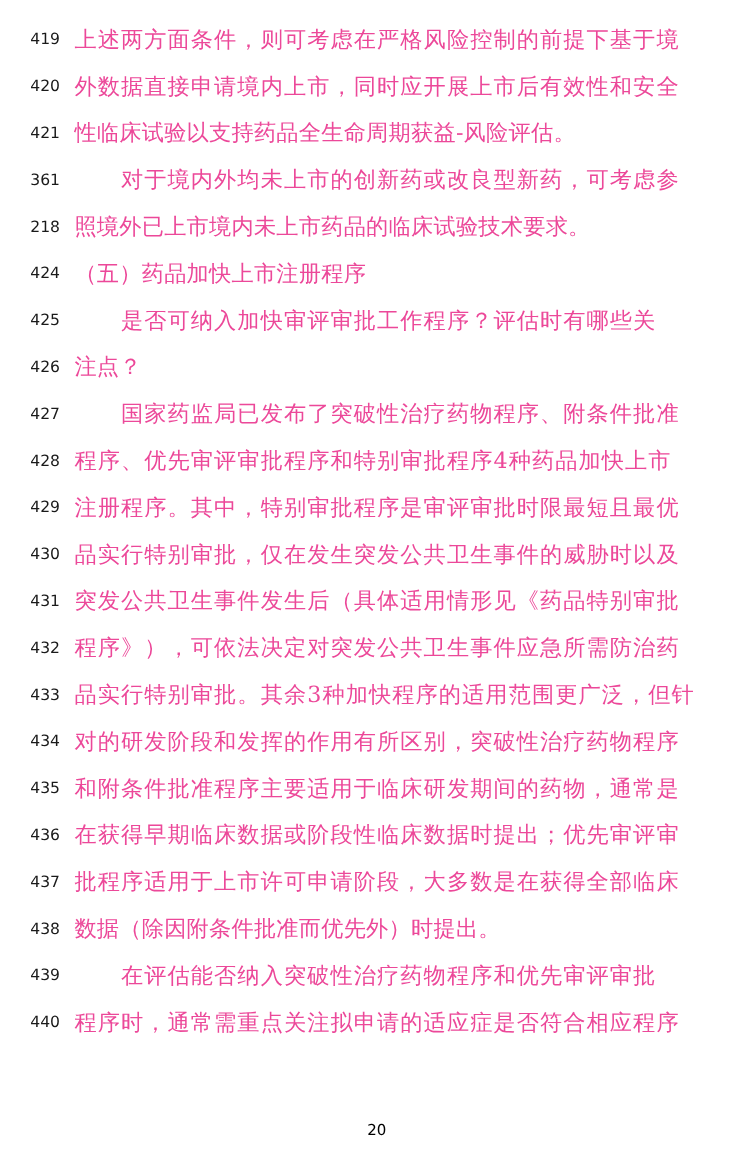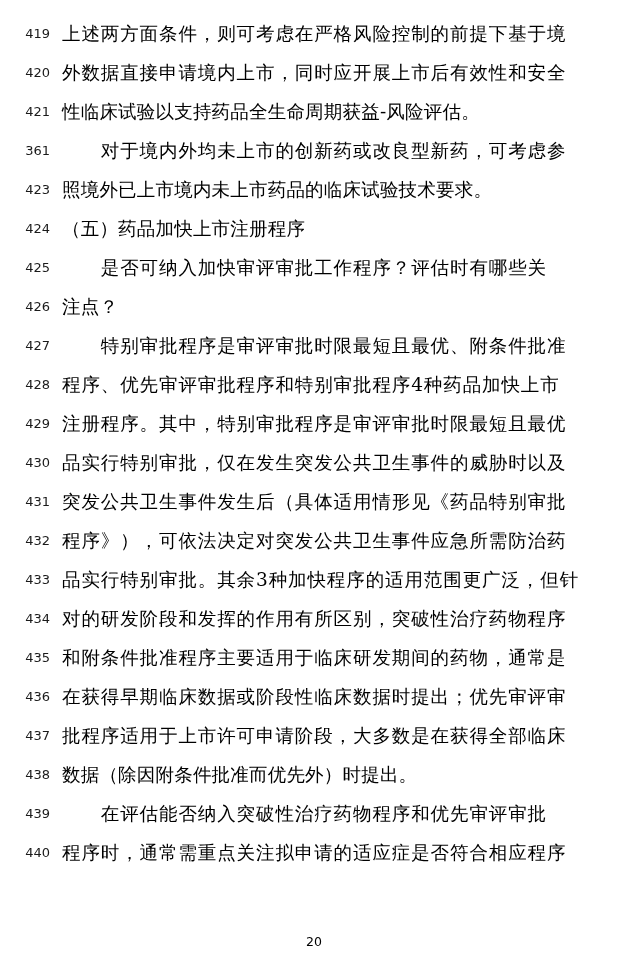--- a/index.html
+++ b/index.html
@@ -41,21 +41,21 @@
     line-height: 39px;
     box-sizing: border-box;
     user-select: none;
   }
   .linetext {
     flex: 1 1 auto;
     font-size: 18.5px;
     line-height: 39px;
     letter-spacing: 0.2px;
     white-space: pre;
-    color: #000000;
+    color: #ec4899;
     font-family: "DejaVu Serif", "Liberation Serif", serif;
   }
   
   .j {
     letter-spacing: 0.9px;
   }
   .pagenum {
     position: absolute;
     bottom: 16px;
     left: 0;
@@ -87,42 +87,42 @@
       <div class="lineno">421</div>
       <div class="linetext">性临床试验以支持药品全生命周期获益-风险评估。</div>
     </div>
 
     <div class="line">
       <div class="lineno">361</div>
       <div class="linetext j">　　对于境内外均未上市的创新药或改良型新药，可考虑参</div>
     </div>
 
     <div class="line">
-      <div class="lineno">423</div>
+      <div class="lineno">218</div>
       <div class="linetext">照境外已上市境内未上市药品的临床试验技术要求。</div>
     </div>
 
     <div class="line">
       <div class="lineno">424</div>
       <div class="linetext">（五）药品加快上市注册程序</div>
     </div>
 
     <div class="line">
       <div class="lineno">425</div>
       <div class="linetext j">　　是否可纳入加快审评审批工作程序？评估时有哪些关</div>
     </div>
 
     <div class="line">
       <div class="lineno">426</div>
       <div class="linetext">注点？</div>
     </div>
 
     <div class="line">
       <div class="lineno">427</div>
-      <div class="linetext j">　　特别审批程序是审评审批时限最短且最优、附条件批准</div>
+      <div class="linetext j">　　国家药监局已发布了突破性治疗药物程序、附条件批准</div>
     </div>
 
     <div class="line">
       <div class="lineno">428</div>
       <div class="linetext j">程序、优先审评审批程序和特别审批程序4种药品加快上市</div>
     </div>
 
     <div class="line">
       <div class="lineno">429</div>
       <div class="linetext j">注册程序。其中，特别审批程序是审评审批时限最短且最优</div>

